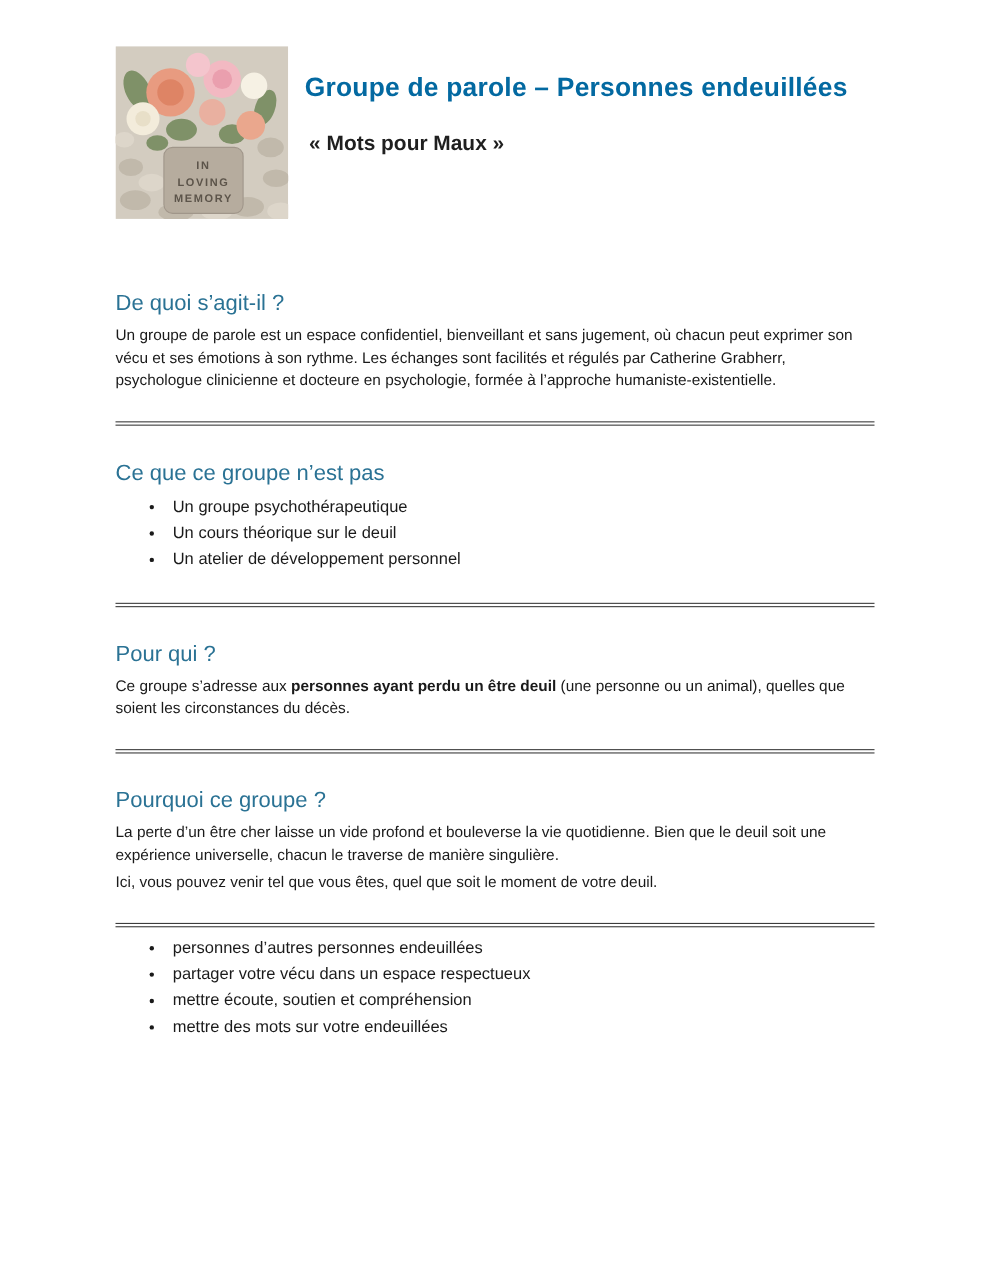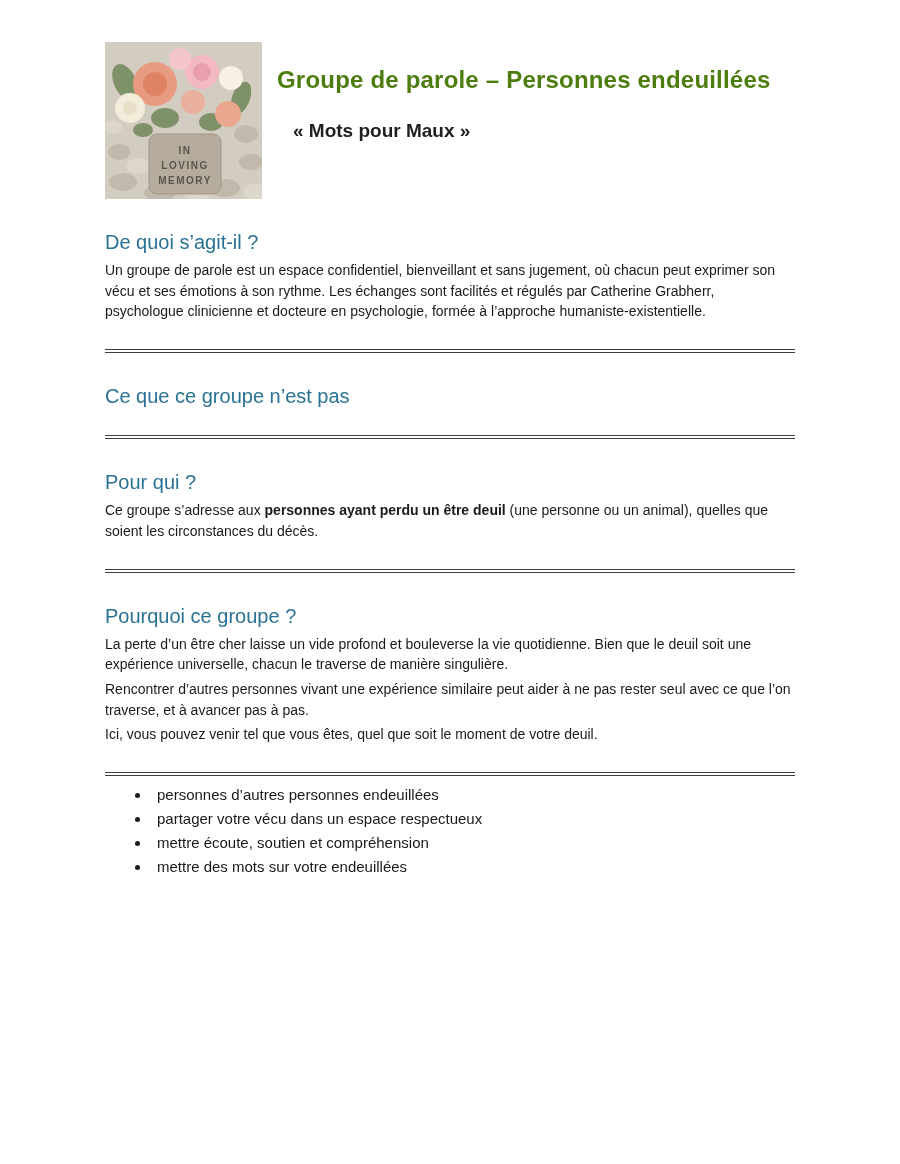--- a/index.html
+++ b/index.html
@@ -24,37 +24,37 @@
   .photo {
     width: 157px;
     height: 157px;
     flex: 0 0 157px;
     display: block;
   }
   .title-block { padding-top: 24px; }
   .doc-title {
     font-size: 24px;
     font-weight: 700;
-    color: #4d7c0f;
+    color: #0369a1;
     margin: 0 0 26px 0;
     letter-spacing: 0.2px;
   }
   .doc-subtitle {
     font-size: 19px;
     font-weight: 700;
     color: #1f1f1f;
-    margin: 16px;
+    margin: 4px;
   }
   .section-heading {
     font-size: 20px;
     font-weight: 400;
     color: #2a7294;
     margin: 32px 0 6px 0;
   }
-  .section-heading.first { margin-top: 32px; }
+  .section-heading.first { margin-top: 66px; }
   p.body {
     font-size: 14px;
     line-height: 1.48;
     margin: 4px 0 0 0;
   }
   ul.bullets {
     margin: 8px 0 0 0;
     padding-left: 46px;
     font-size: 15px;
     line-height: 1.52;
@@ -140,35 +140,39 @@
 
   <section>
     <h2 class="section-heading first">De quoi s’agit-il ?</h2>
     <p class="body">Un groupe de parole est un espace confidentiel, bienveillant et sans jugement, où chacun peut exprimer son vécu et ses émotions à son rythme. Les échanges sont facilités et régulés par Catherine Grabherr, psychologue clinicienne et docteure en psychologie, formée à l’approche humaniste-existentielle.</p>
   </section>
 
   <div class="divider"></div>
 
   <section>
     <h2 class="section-heading">Ce que ce groupe n’est pas</h2>
+    <ul class="bullets">
+      <li>Un groupe psychothérapeutique</li>
+      <li>Un cours théorique sur le deuil</li>
+      <li>Un atelier de développement personnel</li>
+    </ul>
   </section>
 
   <div class="divider"></div>
 
   <section>
     <h2 class="section-heading">Pour qui ?</h2>
     <p class="body"><span>Ce groupe s’adresse aux </span><strong>personnes ayant perdu un être deuil</strong><span> (une personne ou un animal), quelles que soient les circonstances du décès.</span></p>
   </section>
 
   <div class="divider"></div>
 
   <section>
     <h2 class="section-heading">Pourquoi ce groupe ?</h2>
     <p class="body">La perte d’un être cher laisse un vide profond et bouleverse la vie quotidienne. Bien que le deuil soit une expérience universelle, chacun le traverse de manière singulière.</p>
-    <p class="body">Rencontrer d’autres personnes vivant une expérience similaire peut aider à ne pas rester seul avec ce que l’on traverse, et à avancer pas à pas.</p>
     <p class="body">Ici, vous pouvez venir tel que vous êtes, quel que soit le moment de votre deuil.</p>
   </section>
 
   <div class="divider"></div>
 
   <section>
     <ul class="bullets">
       <li>personnes d’autres personnes endeuillées</li>
       <li>partager votre vécu dans un espace respectueux</li>
       <li>mettre écoute, soutien et compréhension</li>

